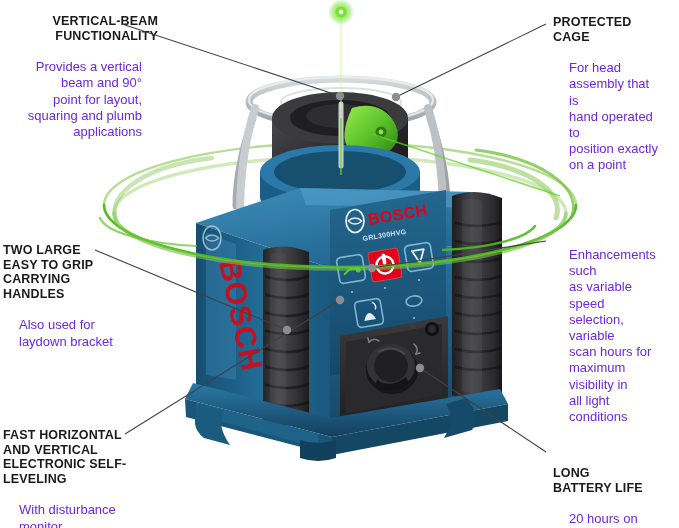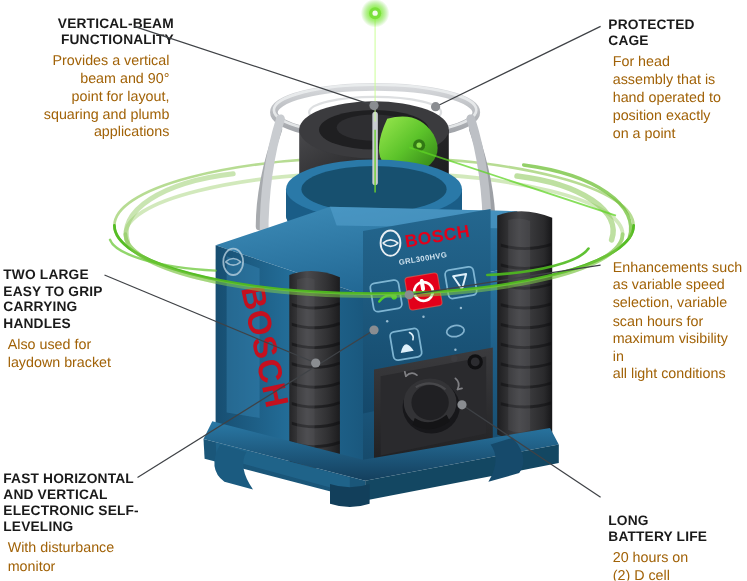--- a/index.html
+++ b/index.html
@@ -28,23 +28,23 @@
     line-height: 14.6px;
     letter-spacing: 0.15px;
     text-transform: uppercase;
     margin: 0 0 1px 0;
     white-space: pre-line;
   }
   .callout .c-body {
     font-weight: normal;
     font-size: 13px;
     line-height: 16.2px;
-    margin: 4px;
+    margin: 16px;
     white-space: pre-line;
-    color: #a16207;
+    color: #6d28d9;
   }
 
   .cal-vertical-beam { left: 8px;  top: 14px;  width: 150px; text-align: right; }
   .cal-protected-cage{ left: 553px;top: 15px;  width: 122px; }
   .cal-handles       { left: 3px;  top: 243px; width: 140px; }
   .cal-beam-vis      { left: 553px;top: 231px; width: 126px; }
   .cal-self-level    { left: 3px;  top: 428px; width: 150px; }
   .cal-battery       { left: 553px;top: 466px; width: 120px; }
 
   

